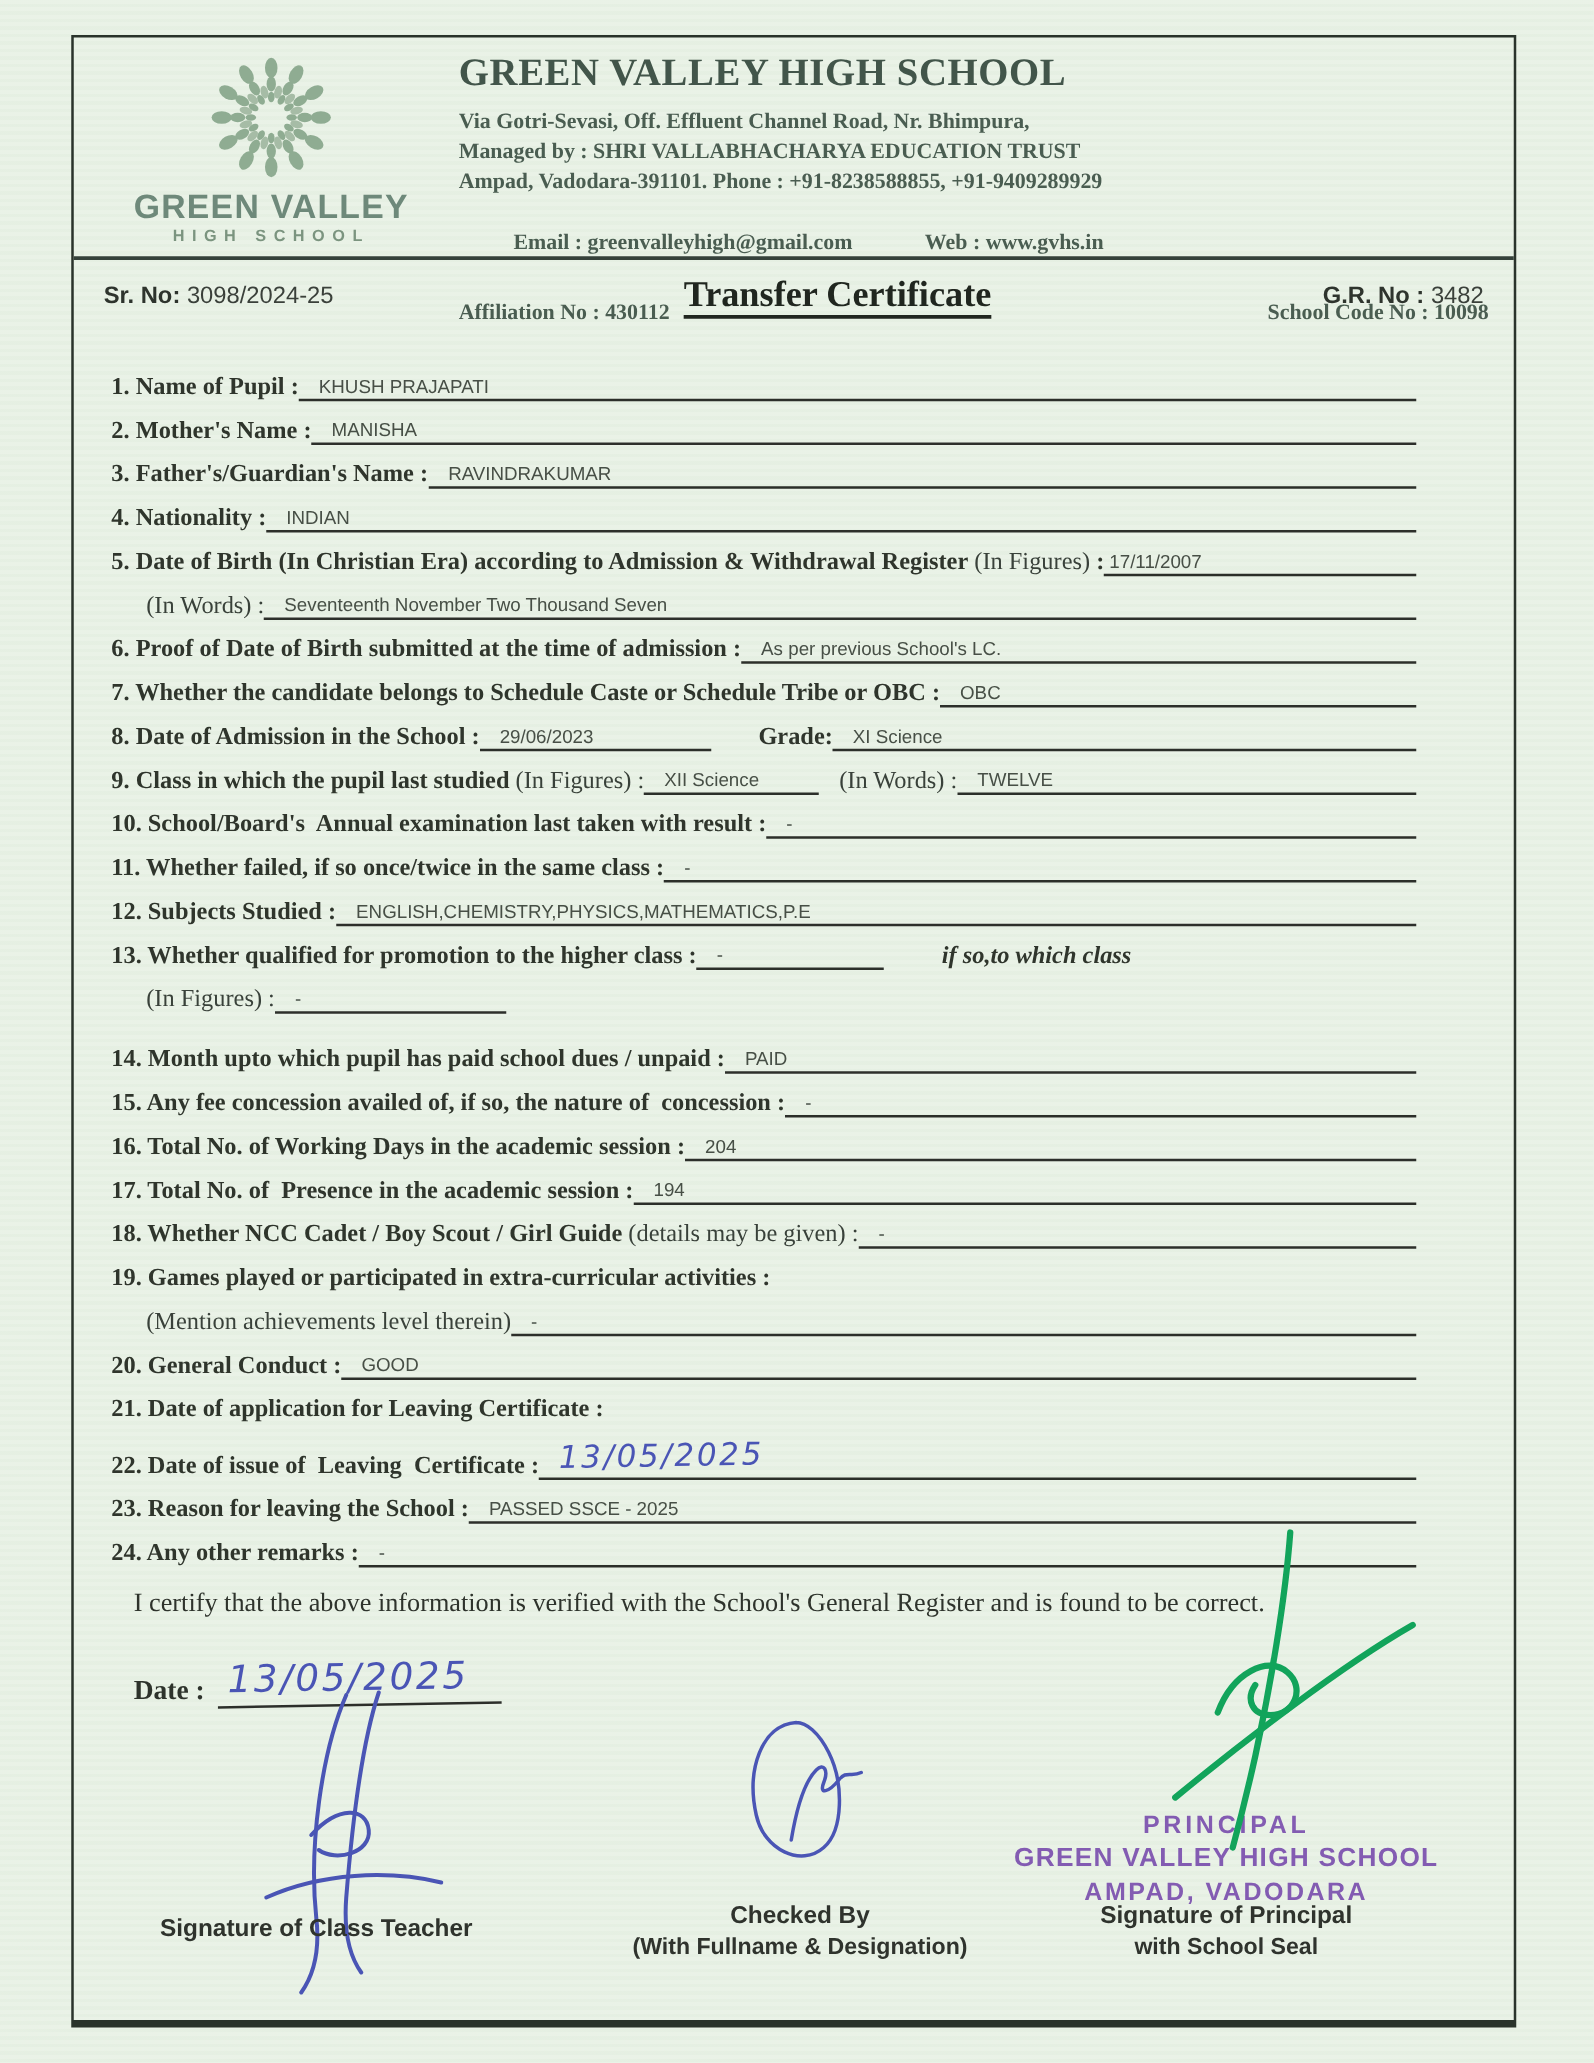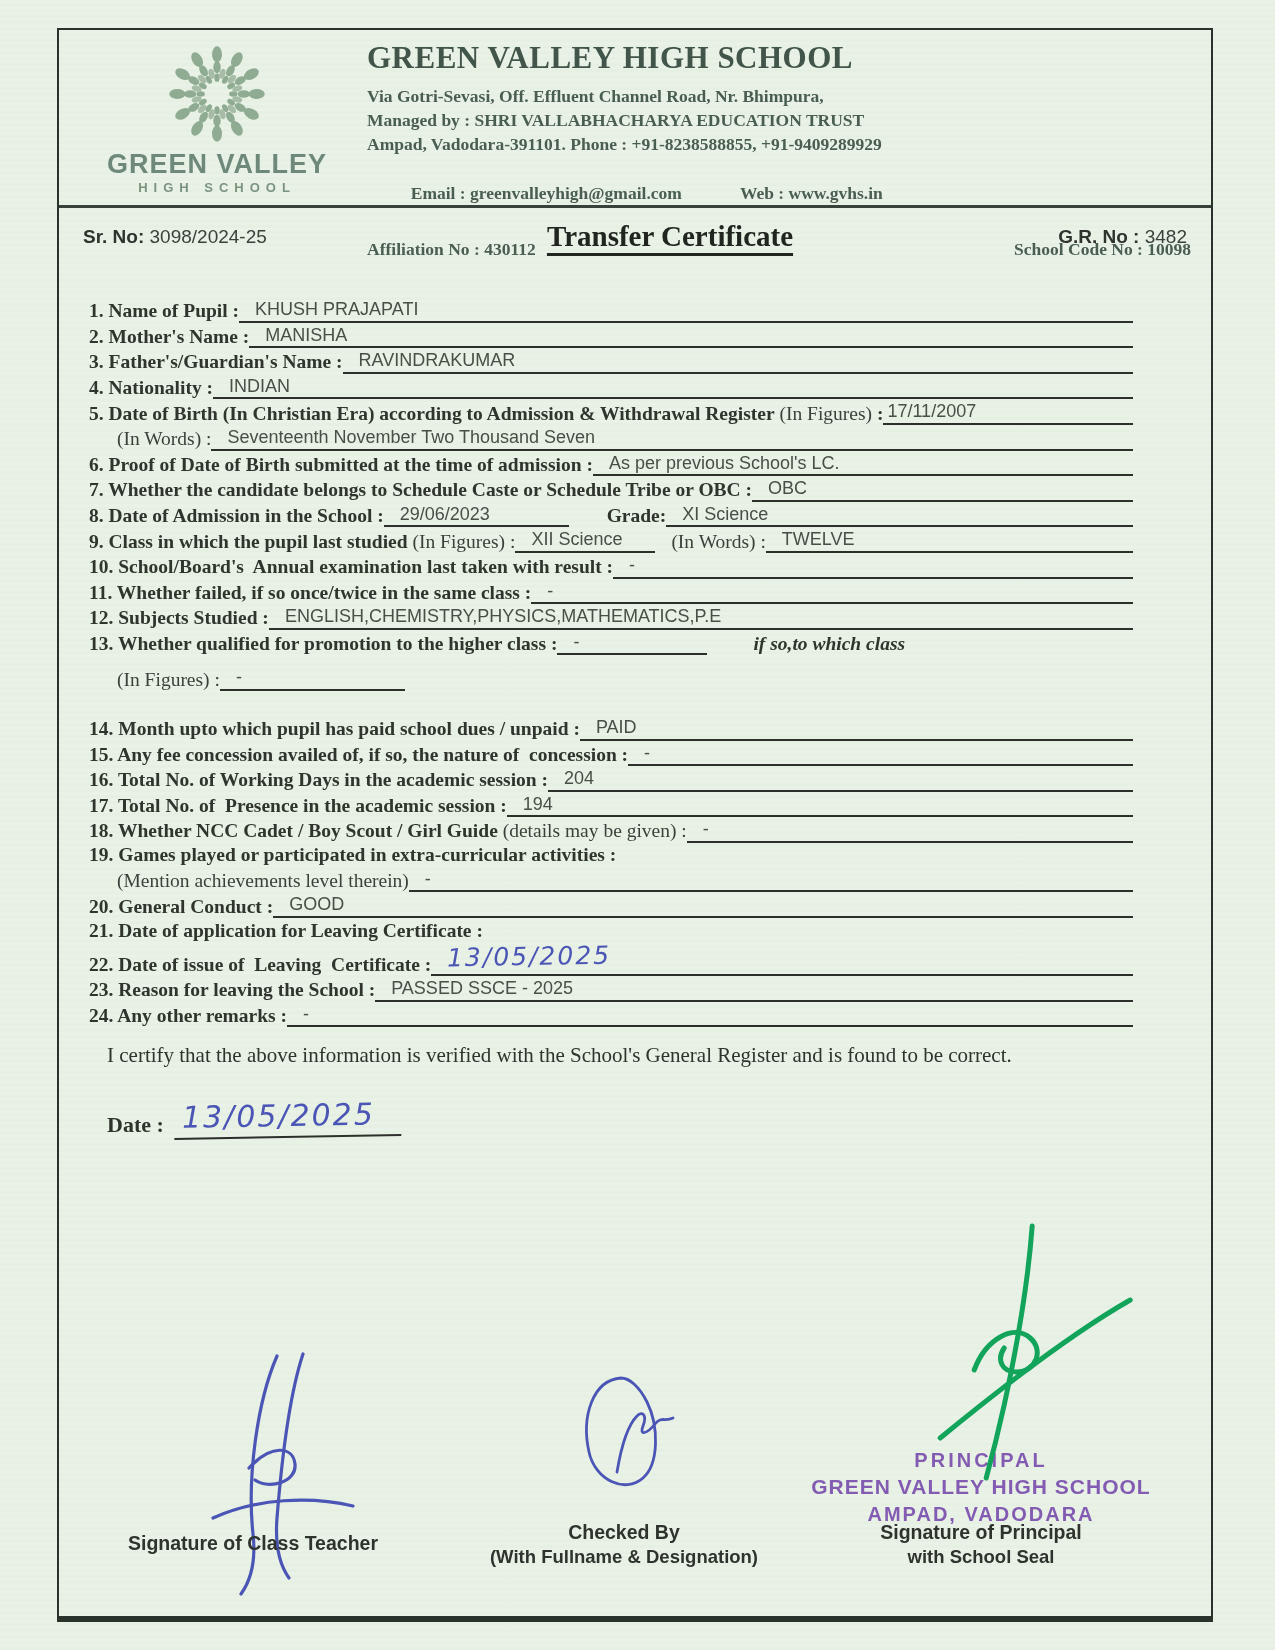--- a/index.html
+++ b/index.html
@@ -35,43 +35,43 @@
   .aff-row{display:flex;justify-content:space-between;margin-top:8px;padding-right:6px;}
   
   .title-row{display:flex;align-items:center;padding:12px 24px 4px 24px;color:#2e342d;}
   .srno{width:300px;font-family:"Liberation Sans",sans-serif;font-size:19px;color:#3a403a;}
   .srno .b,.grno .b{font-weight:bold;color:#2e342d;}
   .cert-title{flex:1;text-align:center;font-size:29px;font-weight:bold;color:#20261f;
     text-decoration:underline;text-decoration-thickness:2.5px;text-underline-offset:7px;}
   .grno{width:230px;text-align:right;font-family:"Liberation Sans",sans-serif;font-size:19px;color:#3a403a;}
   
   .form{padding:40px 78px 0 30px;}
-  .row{display:flex;align-items:flex-end;margin-bottom:0;min-height:24px;line-height:1.2;}
+  .row{display:flex;align-items:flex-end;margin-bottom:11px;min-height:24px;line-height:1.2;}
   .lbl{font-weight:bold;font-size:19.5px;color:#2f352c;white-space:pre-wrap;flex:none;}
   .light{font-weight:normal;font-size:19.5px;color:#39413a;white-space:pre-wrap;flex:none;}
   .seg{border-bottom:2px solid #2c2f2a;display:flex;align-items:flex-end;padding:0 4px 2px 16px;box-sizing:border-box;}
   .grow{flex:1;}
-  .val{font-family:"Liberation Sans",sans-serif;font-weight:normal;font-size:18px;color:#474f46;white-space:pre-wrap;position:relative;top:2px;}
+  .val{font-family:"Liberation Sans",sans-serif;font-weight:normal;font-size:15px;color:#474f46;white-space:pre-wrap;position:relative;top:2px;}
   .indent{padding-left:28px;}
   .mt-lg{margin-top:24px;}
   .mt-md{margin-top:10px;}
   .italic-note{font-weight:bold;font-style:italic;font-size:19.5px;color:#2f352c;margin-left:46px;flex:none;}
   .spacer{flex:1;}
   .hand{font-family:"DejaVu Sans",sans-serif;font-style:italic;font-weight:normal;
     color:#4a55b5;display:inline-block;transform:rotate(-1deg);letter-spacing:2px;}
   .hand-sm{font-size:25px;top:0;}
   
   .certify{margin:16px 70px 0 48px;font-size:21px;color:#2e332c;}
   .date-row{margin:30px 0 0 48px;display:flex;align-items:flex-end;text-align:right;}
   .date-lbl{font-size:22px;font-weight:bold;color:#2e332c;}
   .date-val{font-size:30px;border-bottom:2.5px solid #2c2f2a;padding:0 26px 3px 8px;margin-left:10px;}
   .signs{position:absolute;left:0;right:0;bottom:20px;height:310px;}
   .sigcol{position:absolute;text-align:center;font-family:"Liberation Sans",sans-serif;font-weight:bold;color:#2f332d;}
   .sig-left{left:24px;bottom:40px;width:340px;}
-  .sig-mid{left:400px;bottom:26px;width:330px;}
+  .sig-mid{left:416px;bottom:26px;width:330px;}
   .sig-right{right:30px;bottom:26px;width:400px;}
   .sig-label{font-size:19.5px;line-height:1.35;position:relative;z-index:3;}
   .sig-sub{font-size:18.5px;line-height:1.35;position:relative;z-index:3;}
   .sigsvg{position:absolute;z-index:2;}
   .svg-teacher{left:108px;bottom:-42px;}
   .svg-checked{left:50%;transform:translateX(-50%);bottom:66px;}
   .svg-principal{left:50%;transform:translateX(-32%);bottom:70px;}
   .stamp{position:relative;z-index:1;color:#7e54b0;line-height:1.3;margin-bottom:-4px;opacity:0.95;}
   .stamp-l1{font-size:20px;letter-spacing:3px;}
   .stamp-l2{font-size:21px;letter-spacing:1px;}

